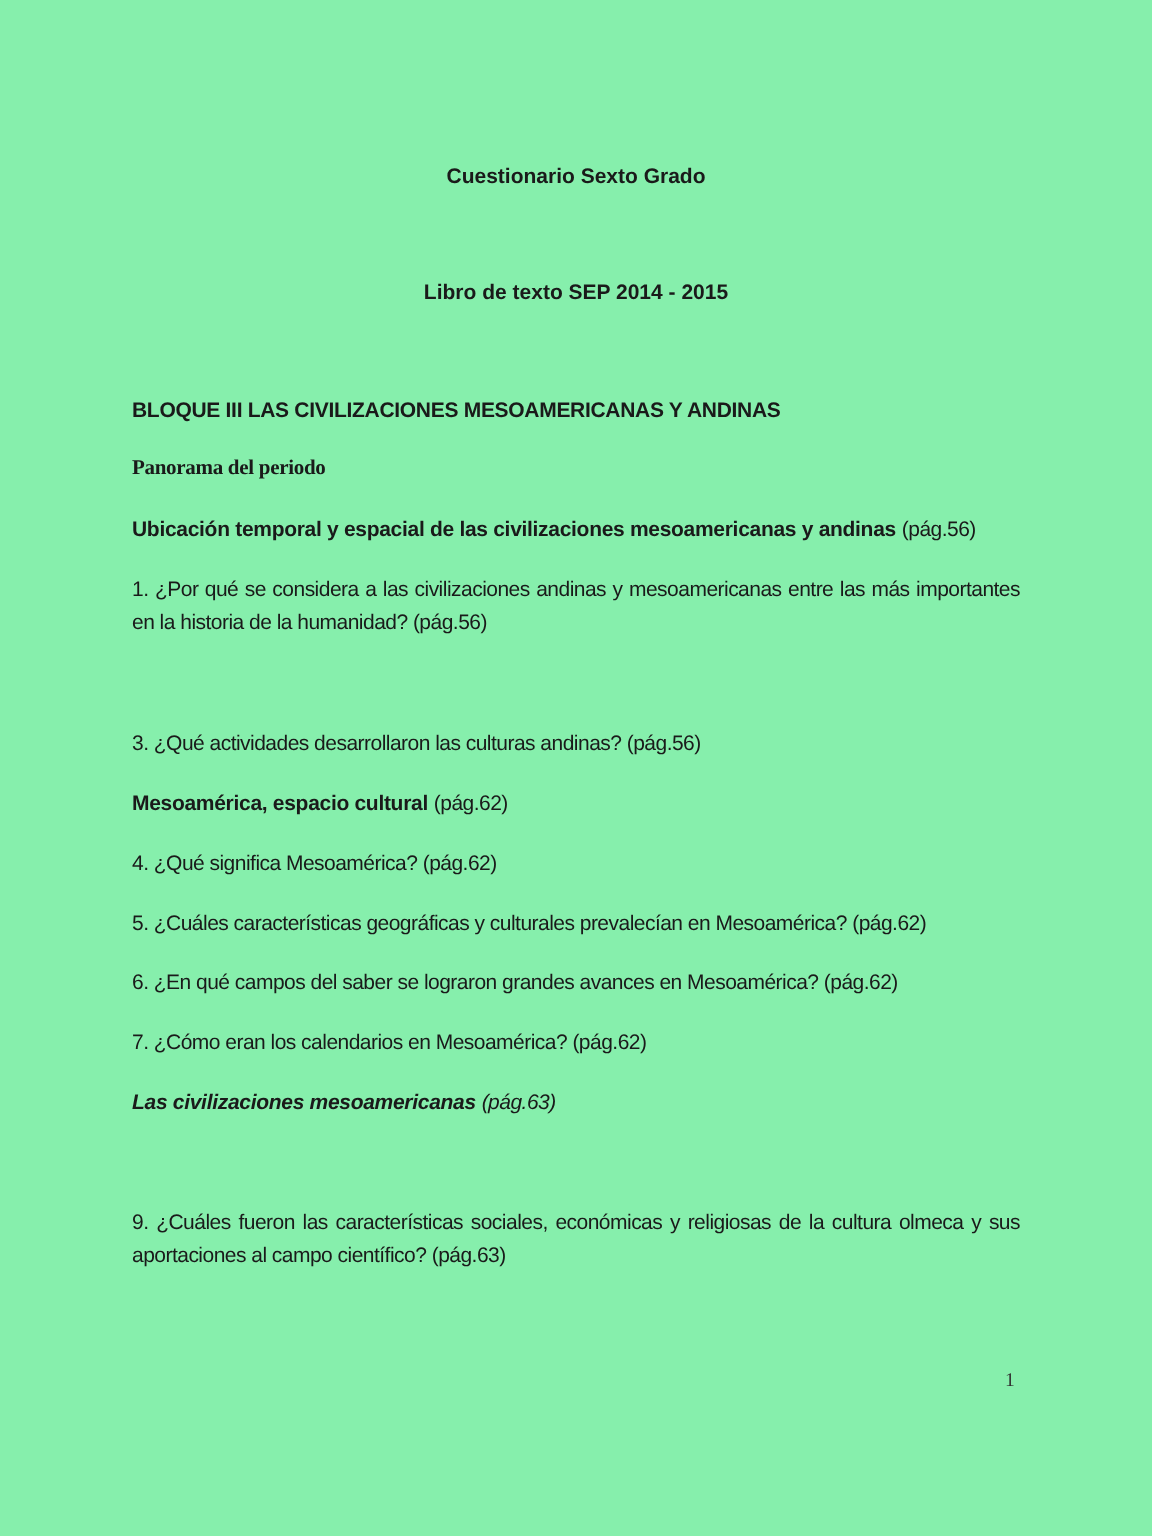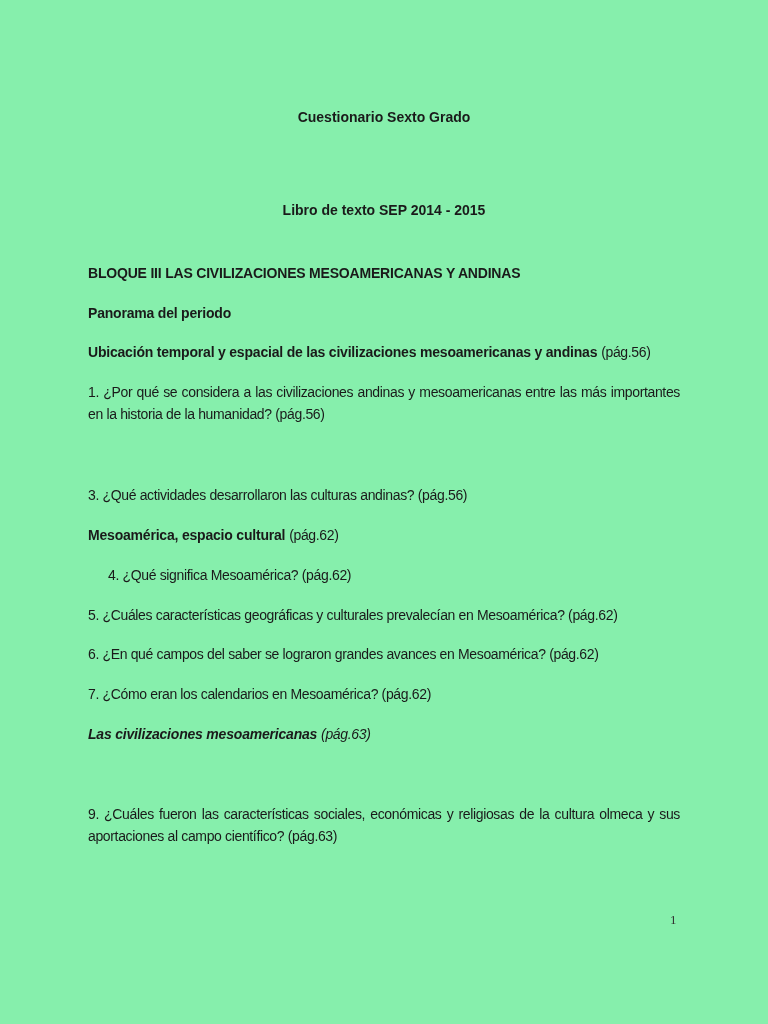--- a/index.html
+++ b/index.html
@@ -63,40 +63,40 @@
     font-size: 13px;
     color: #333333;
   }
 </style>
 </head>
 <body>
 
 <div class="page">
 
   <div class="center" style="top:108px;">Cuestionario Sexto Grado</div>
-  <div class="center" style="top:185px;margin-top:16px;">Libro de texto SEP 2014 - 2015</div>
+  <div class="center" style="top:185px;">Libro de texto SEP 2014 - 2015</div>
 
   <div class="line bold" style="top:262px;">BLOQUE III  LAS CIVILIZACIONES MESOAMERICANAS Y ANDINAS</div>
 
-  <div class="line bold" style="top:302px;">Panorama del periodo</div>
+  <div class="line bold" style="top:302px;font-family:Liberation Serif, serif;">Panorama del periodo</div>
 
   <div class="line" style="top:341px;">
     <span class="bold">Ubicación temporal y espacial de las civilizaciones mesoamericanas y andinas</span>
     <span class="pg-ref">(pág.56)</span>
   </div>
 
   <div class="line reg just" style="top:381px;">1. ¿Por qué se considera a las civilizaciones andinas y mesoamericanas entre las más importantes en la historia de la humanidad? (pág.56)</div>
   <div class="line reg" style="top:484px;">3. ¿Qué actividades desarrollaron las culturas andinas? (pág.56)</div>
 
   <div class="line" style="top:524px;">
     <span class="bold">Mesoamérica, espacio cultural</span>
     <span class="pg-ref">(pág.62)</span>
   </div>
 
-  <div class="line reg" style="top:564px;margin-left:20px;">4. ¿Qué significa Mesoamérica? (pág.62)</div>
+  <div class="line reg" style="top:564px;">4. ¿Qué significa Mesoamérica? (pág.62)</div>
   <div class="line reg" style="top:604px;">5. ¿Cuáles características geográficas y culturales prevalecían en Mesoamérica? (pág.62)</div>
   <div class="line reg" style="top:643px;">6. ¿En qué campos del saber se lograron grandes avances en Mesoamérica? (pág.62)</div>
   <div class="line reg" style="top:683px;">7. ¿Cómo eran los calendarios en Mesoamérica? (pág.62)</div>
 
   <div class="line" style="top:723px;font-style:italic;">
     <span class="bold">Las civilizaciones mesoamericanas</span>
     <span class="pg-ref">(pág.63)</span>
   </div>
 
   <div class="line reg just" style="top:803px;">9. ¿Cuáles fueron las características sociales, económicas y religiosas de la cultura olmeca y sus aportaciones al campo científico? (pág.63)</div>

